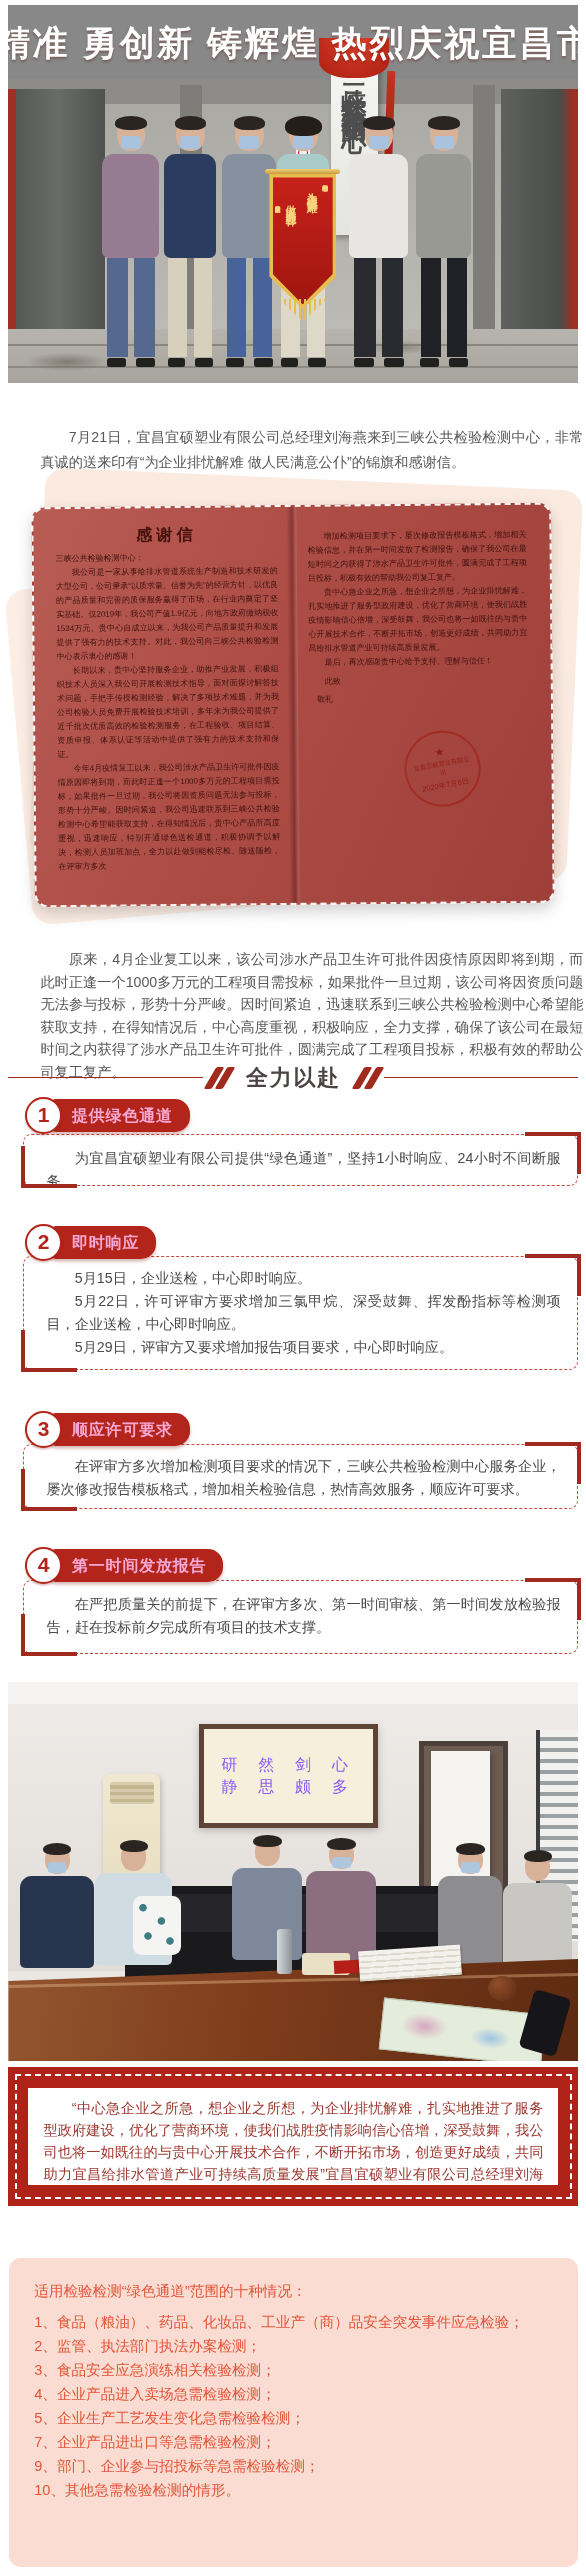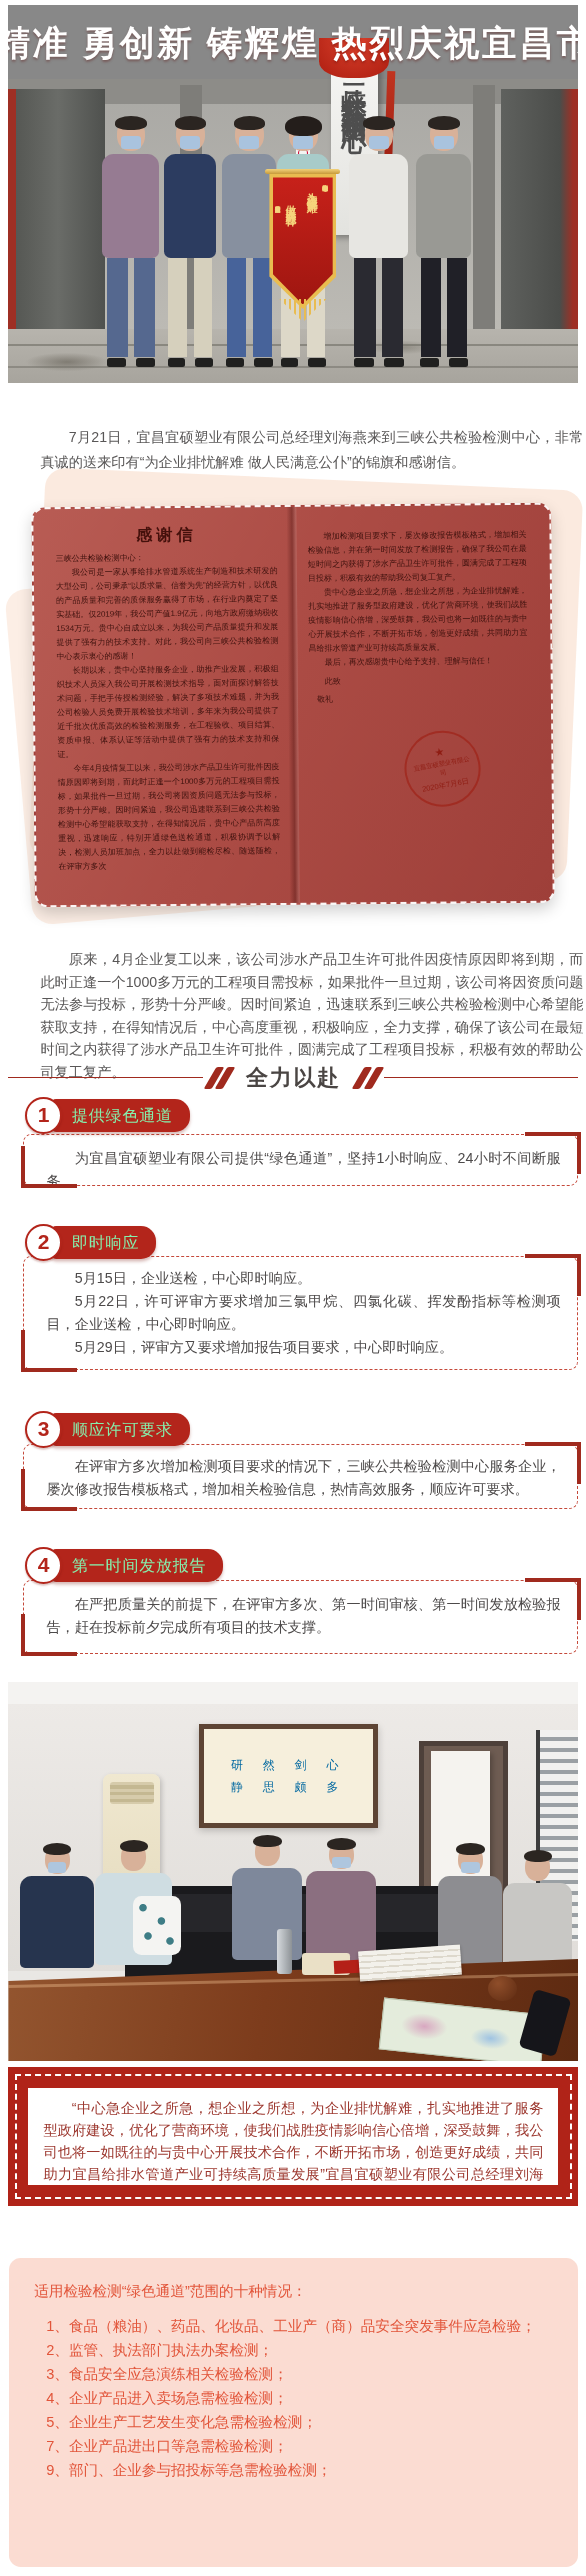--- a/index.html
+++ b/index.html
@@ -81,38 +81,38 @@
   
   .divider{position:absolute;left:8.4px;top:1060px;width:570px;height:35px;display:flex;align-items:center;}
   .div-line{flex:1;height:1.7px;background:#a02a1e;}
   .slashes{display:flex;margin:0 5px;}
   .slash{width:7.5px;height:22px;background:#a02a1e;transform:skewX(-30deg);border-radius:1.7px;margin:0 2.1px;}
   .div-title{margin:0 10px;font-size:22px;color:#4a4543;letter-spacing:1.7px;}
 
   
   .badge{position:absolute;left:25px;display:flex;align-items:center;height:40px;z-index:2;}
   .bnum{width:37px;height:37px;box-sizing:border-box;border-radius:50%;background:#fff;border:2.5px solid #b3251b;color:#b3251b;font-weight:bold;font-size:21px;display:flex;align-items:center;justify-content:center;z-index:2;box-shadow:0 1.7px 1.7px rgba(120,20,10,.25);}
-  .blab{margin-left:-11px;background:#b3251b;color:#86efac;font-size:16px;font-weight:normal;letter-spacing:0.8px;padding:0 16.7px 0 21px;height:33px;line-height:33px;border-radius:5px 15px 15px 5px;box-shadow:0 2.5px 3.3px rgba(120,20,10,.3);}
+  .blab{margin-left:-11px;background:#b3251b;color:#f9a8d4;font-size:16px;font-weight:bold;letter-spacing:0.8px;padding:0 16.7px 0 21px;height:33px;line-height:33px;border-radius:5px 15px 15px 5px;box-shadow:0 2.5px 3.3px rgba(120,20,10,.3);}
 
   
   .dbox{position:absolute;left:23.4px;width:555px;box-sizing:border-box;border:1.7px dashed #c5483a;border-radius:8.4px;padding:10px 16.7px 0 22px;background:#fff;}
   .dbox::before{content:"";position:absolute;top:-3.3px;right:-3.3px;width:52px;height:38px;border-top:4.2px solid #a02a1e;border-right:4.2px solid #a02a1e;}
   .dbox::after{content:"";position:absolute;bottom:-3.3px;left:-3.3px;width:52px;height:38px;border-bottom:4.2px solid #a02a1e;border-left:4.2px solid #a02a1e;}
   .dbox p{margin:0;text-indent:2em;font-size:14.2px;line-height:23px;color:#4d4a4a;text-align:justify;}
   .box1{top:1134px;height:52px;padding-top:11.7px;}
   .box2{top:1256px;height:114px;}
   .box3{top:1444px;height:65px;}
   .box4{top:1580px;height:74px;padding-top:11.7px;}
 
   
   .photo-meet{top:1682px;height:379px;background:#e9e7e4;}
   .m-ceil{position:absolute;left:0;right:0;top:0;height:22px;background:#f4f3f1;border-bottom:1.7px solid #d8d6d2;}
   .m-wall{position:absolute;left:0;right:0;top:22px;bottom:90px;background:linear-gradient(#edeae7,#e0ddd9);}
   .m-frame{position:absolute;left:191px;top:42px;width:169px;height:94px;background:#f6efdc;border:5.9px solid #5d4434;box-shadow:0 3.3px 7.5px rgba(0,0,0,.22);display:flex;flex-direction:column;align-items:center;justify-content:center;}
-  .m-cal{font-family:"Liberation Serif","DejaVu Serif",serif;font-size:12px;letter-spacing:8.4px;color:#0369a1;filter:blur(0.4px);line-height:22px;}
+  .m-cal{font-family:"Liberation Serif","DejaVu Serif",serif;font-size:16px;letter-spacing:8.4px;color:#8b5cf6;filter:blur(0.4px);line-height:22px;}
   .m-ac{position:absolute;left:95px;top:92px;width:57px;height:182px;background:linear-gradient(#f0e8d0,#e2d8ba);border-radius:7.5px;box-shadow:1.7px 2.5px 5px rgba(0,0,0,.18);}
   .m-ac::before{content:"";position:absolute;left:6.7px;right:6.7px;top:8.4px;height:22px;background:repeating-linear-gradient(#d6cbab 0 3.3px,#c4b892 3.3px 6.7px);border-radius:3.3px;}
   .m-door{position:absolute;left:411px;top:59px;width:89px;height:278px;background:#6e5c52;border:5px solid #4d403a;box-sizing:border-box;}
   .m-door::after{content:"";position:absolute;left:6.7px;top:5px;width:59px;height:251px;background:#f5f3ef;box-shadow:2.5px 1.7px 5px rgba(0,0,0,.25);}
   .m-window{position:absolute;right:0;top:48px;width:38px;height:211px;background:repeating-linear-gradient(#f1f1ef 0 6.7px,#9aa0a4 6.7px 11px);border-left:4.2px solid #3c3c3c;}
   .m-poster{position:absolute;right:6.7px;top:251px;width:32px;height:74px;background:#b5261c;border-radius:2.5px;}
   .m-poster::before{content:"";position:absolute;left:4.2px;right:4.2px;top:6.7px;height:47px;background:repeating-linear-gradient(rgba(255,230,150,.9) 0 2.5px,transparent 2.5px 7.5px);}
   .m-sofa{position:absolute;left:117px;top:204px;width:361px;height:100px;background:#1a1a1d;border-radius:13.4px 13.4px 5px 5px;}
   .m-sofa::before{content:"";position:absolute;left:8.4px;right:8.4px;top:8.4px;height:38px;background:#26262a;border-radius:8.4px;}
   .mp{position:absolute;z-index:3;}
@@ -134,21 +134,21 @@
 
   
   .quote{position:absolute;left:8.4px;top:2067px;width:570px;height:139px;background:#b02318;}
   .q-dash{position:absolute;inset:6.7px;border:2.5px dashed #fff;}
   .q-inner{position:absolute;left:20px;right:20px;top:21px;bottom:21px;background:#fff;padding:9.2px 15px 0 15px;box-sizing:border-box;overflow:hidden;}
   .q-inner p{margin:0;font-size:14.2px;line-height:22px;color:#9c372e;text-align:justify;text-indent:2em;}
 
   
   .pink{position:absolute;left:9.2px;top:2258px;width:569px;height:309px;background:#fbdcd2;border-radius:11.7px;box-sizing:border-box;padding:22px 25px 0 25px;}
   .pk-title{margin:0 0 7.5px 0;font-size:14.6px;color:#e2553a;line-height:22px;}
-  .pink ul{list-style:none;margin:12px;padding:0;}
+  .pink ul{list-style:none;margin:0;padding:0;}
   .pink li{font-size:14.6px;line-height:24px;color:#e2553a;}
 </style>
 </head>
 <body>
 
 <div id="page">
 
   <div class="photo photo-front">
     <div class="ph1-facade"></div>
     <div class="ph1-beam"></div>
@@ -301,21 +301,21 @@
   <div class="dbox box1">
     <p>为宜昌宜硕塑业有限公司提供“绿色通道”，坚持1小时响应、24小时不间断服务。</p>
   </div>
 
   <div class="badge" style="top:1222px;">
     <span class="bnum">2</span>
     <span class="blab">即时响应</span>
   </div>
   <div class="dbox box2">
     <p>5月15日，企业送检，中心即时响应。</p>
-    <p>5月22日，许可评审方要求增加三氯甲烷、四氯化碳、挥发酚指标等检测项目，企业送检，中心即时响应。</p>
+    <p>5月22日，许可评审方要求增加三氯甲烷、深受鼓舞、挥发酚指标等检测项目，企业送检，中心即时响应。</p>
     <p>5月29日，评审方又要求增加报告项目要求，中心即时响应。</p>
   </div>
 
   <div class="badge" style="top:1409px;">
     <span class="bnum">3</span>
     <span class="blab">顺应许可要求</span>
   </div>
   <div class="dbox box3">
     <p>在评审方多次增加检测项目要求的情况下，三峡公共检验检测中心服务企业，屡次修改报告模板格式，增加相关检验信息，热情高效服务，顺应许可要求。</p>
   </div>
@@ -385,17 +385,18 @@
   <div class="pink">
     <p class="pk-title">适用检验检测“绿色通道”范围的十种情况：</p>
     <ul>
       <li>1、食品（粮油）、药品、化妆品、工业产（商）品安全突发事件应急检验；</li>
       <li>2、监管、执法部门执法办案检测；</li>
       <li>3、食品安全应急演练相关检验检测；</li>
       <li>4、企业产品进入卖场急需检验检测；</li>
       <li>5、企业生产工艺发生变化急需检验检测；</li>
       <li>7、企业产品进出口等急需检验检测；</li>
       <li>9、部门、企业参与招投标等急需检验检测；</li>
+      <li>10、其他急需检验检测的情形。</li>
     </ul>
   </div>
 
 </div>
 
 
 </body></html>

